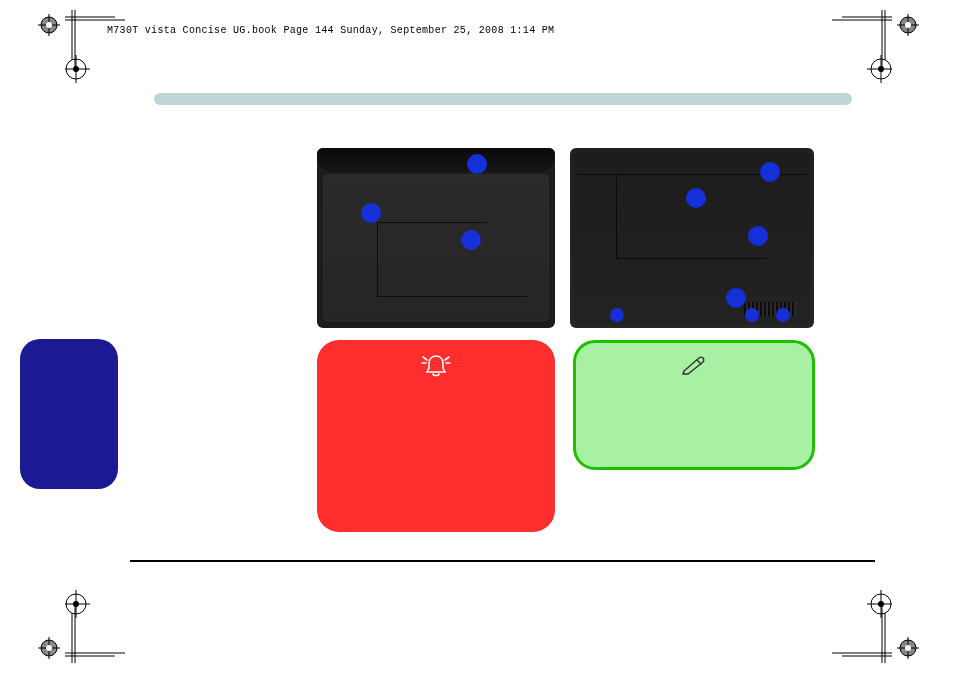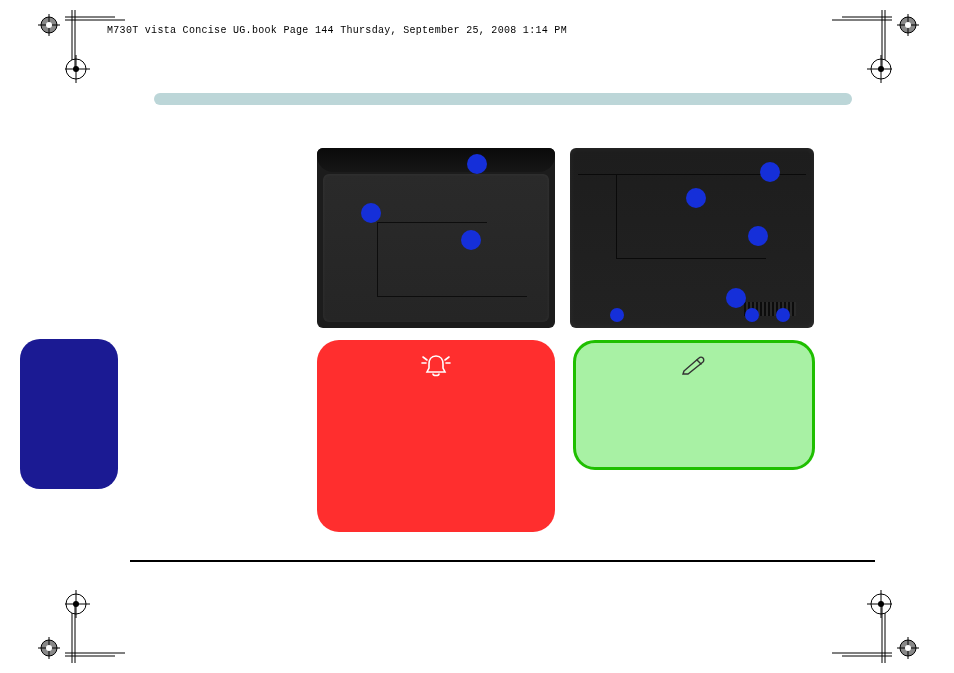--- a/index.html
+++ b/index.html
@@ -242,21 +242,21 @@
     <line x1="30" y1="73" x2="80" y2="73" stroke="#000" stroke-width="1"></line>
     <g transform="translate(58,10)">
       <circle cx="11" cy="11" r="10" fill="none" stroke="#000"></circle>
         <line x1="11" y1="-3" x2="11" y2="25" stroke="#000"></line>
         <line x1="-3" y1="11" x2="25" y2="11" stroke="#000"></line>
         <circle cx="11" cy="11" r="3" fill="#000"></circle>
     </g>
   </svg>
 </div>
 
-<div class="header-line">M730T vista Concise UG.book  Page 144  Thursday, September 25, 2008  1:14 PM</div>
+<div class="header-line">M730T vista Concise UG.book  Page 144  Sunday, September 25, 2008  1:14 PM</div>
 
 <div class="top-bar"></div>
 
 <div class="photo photo-left">
   <div class="battery"></div>
   <div class="base">
     <div class="panel-line-h" style="top:48px;left:54px;width:110px;height:1px;"></div>
     <div class="panel-line-v" style="top:48px;left:54px;width:1px;height:74px;"></div>
     <div class="panel-line-h" style="top:122px;left:54px;width:150px;height:1px;"></div>
   </div>

